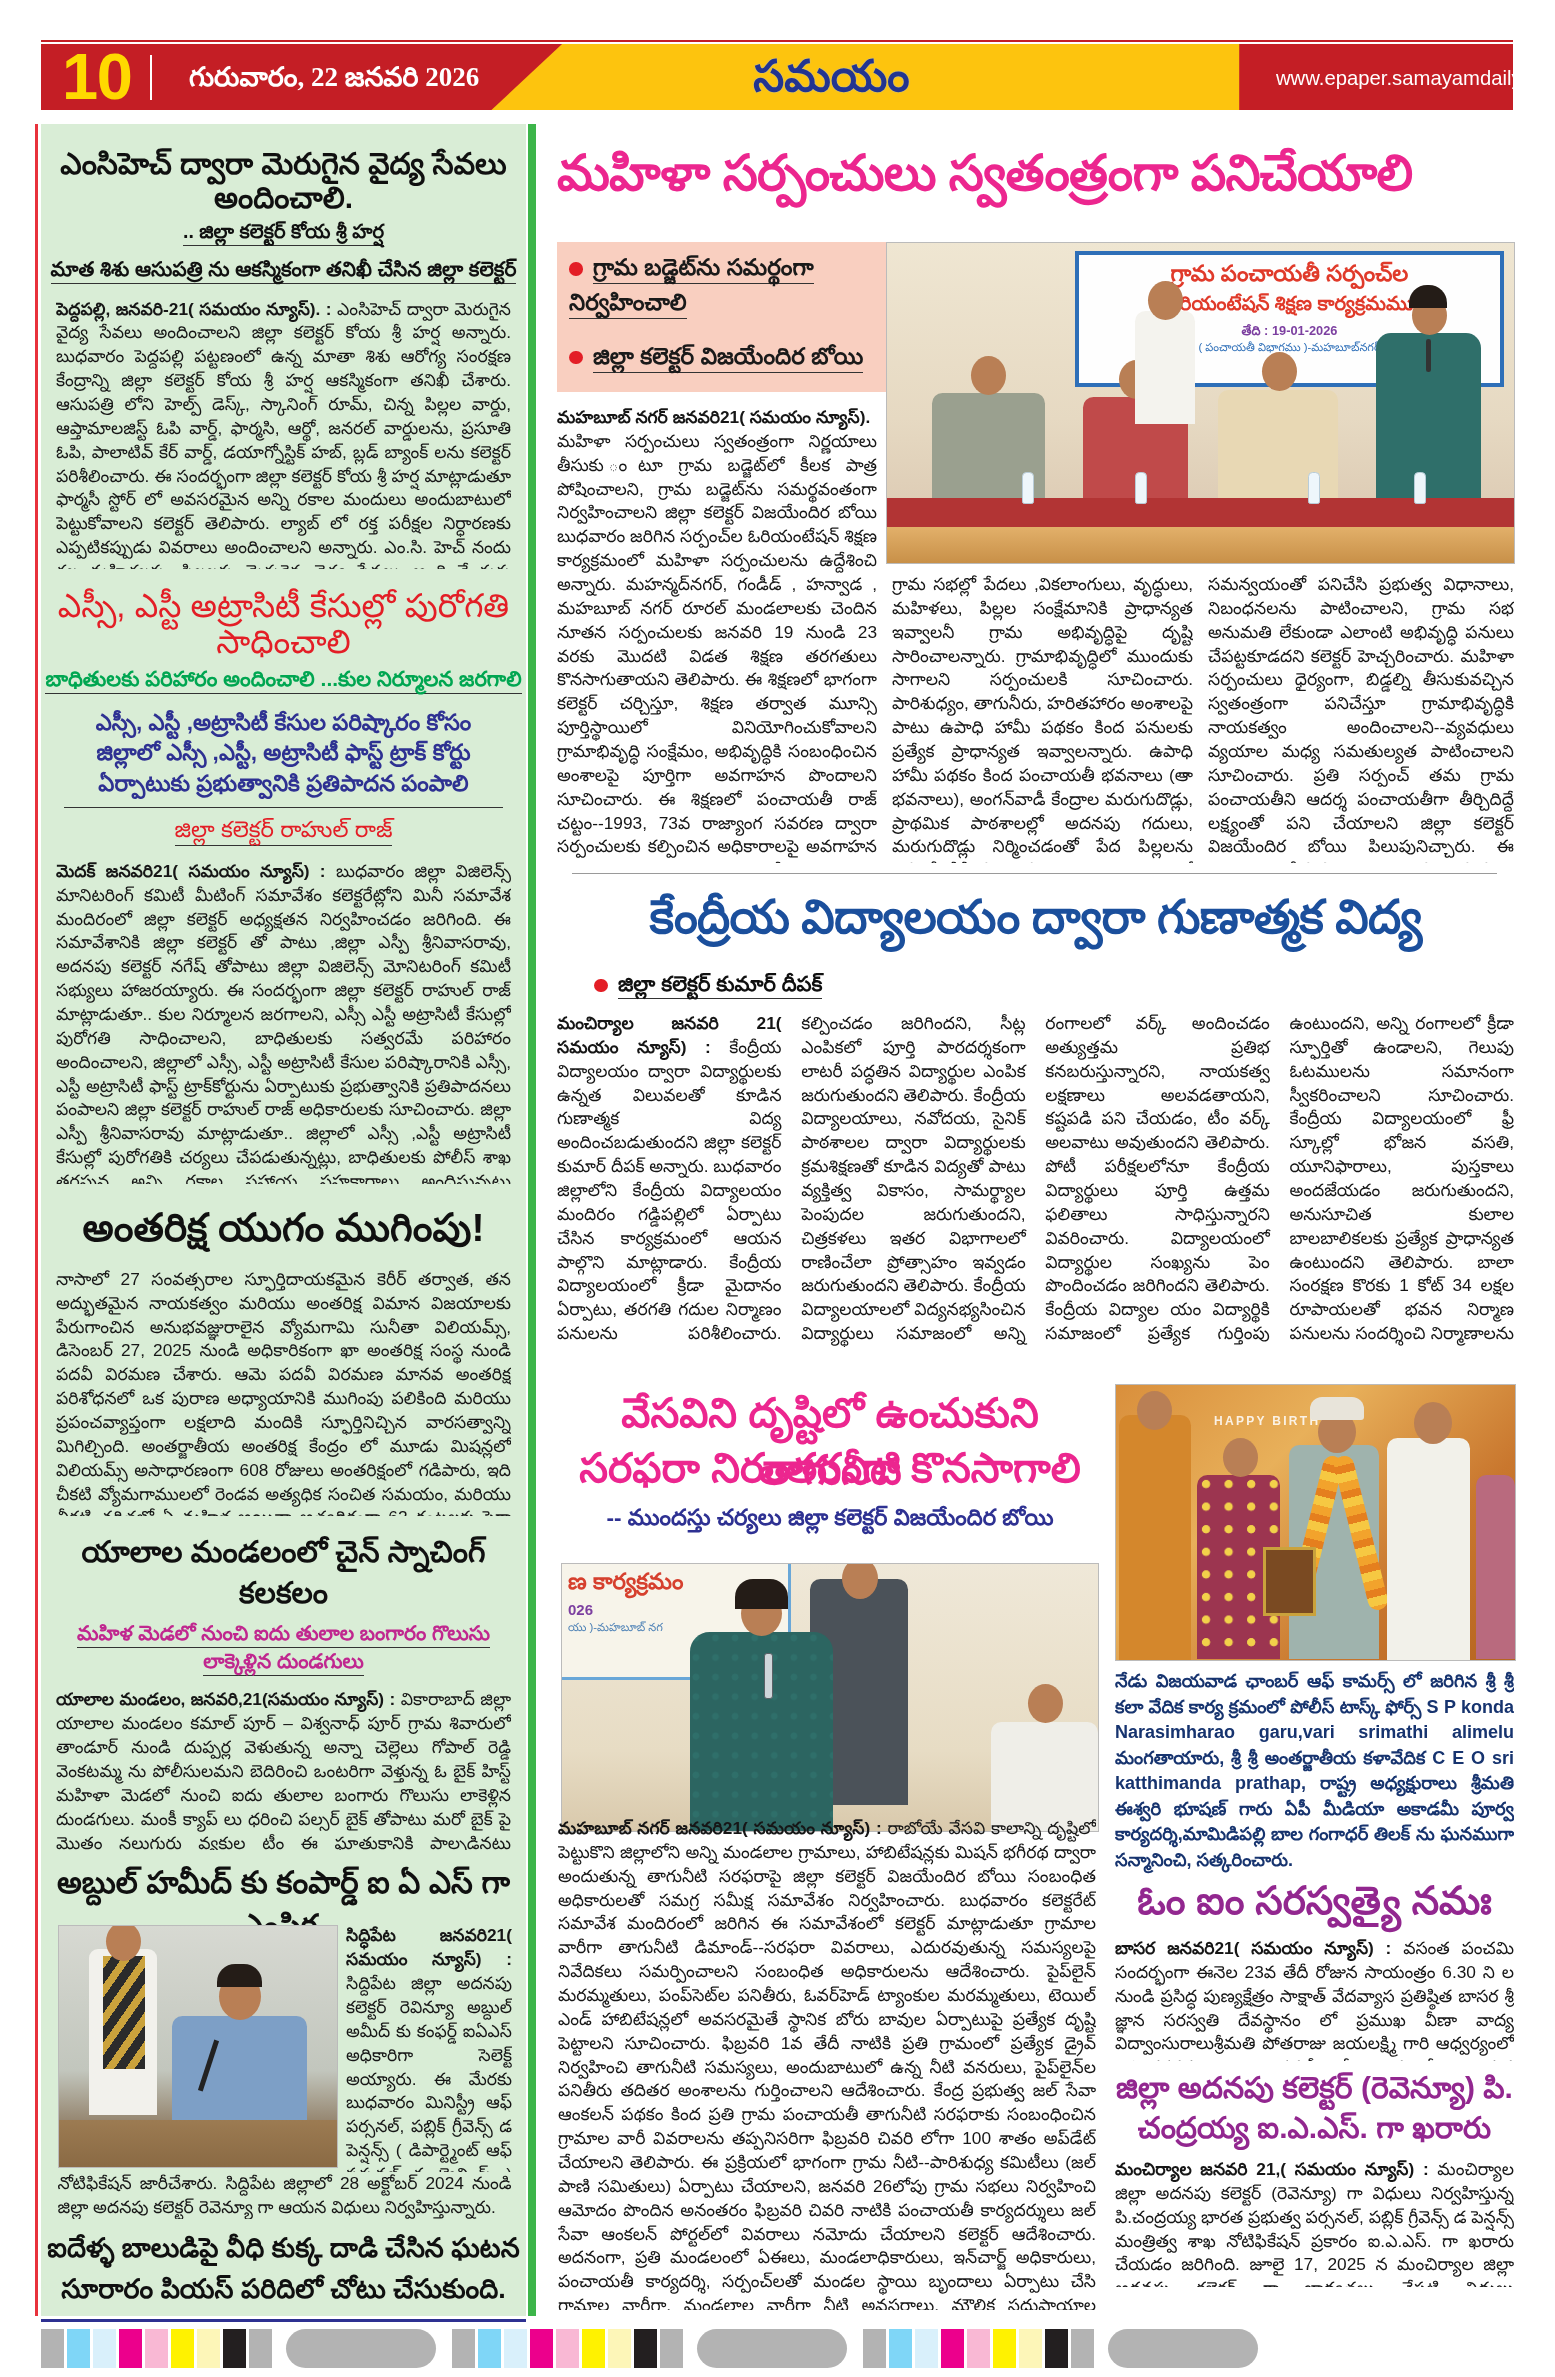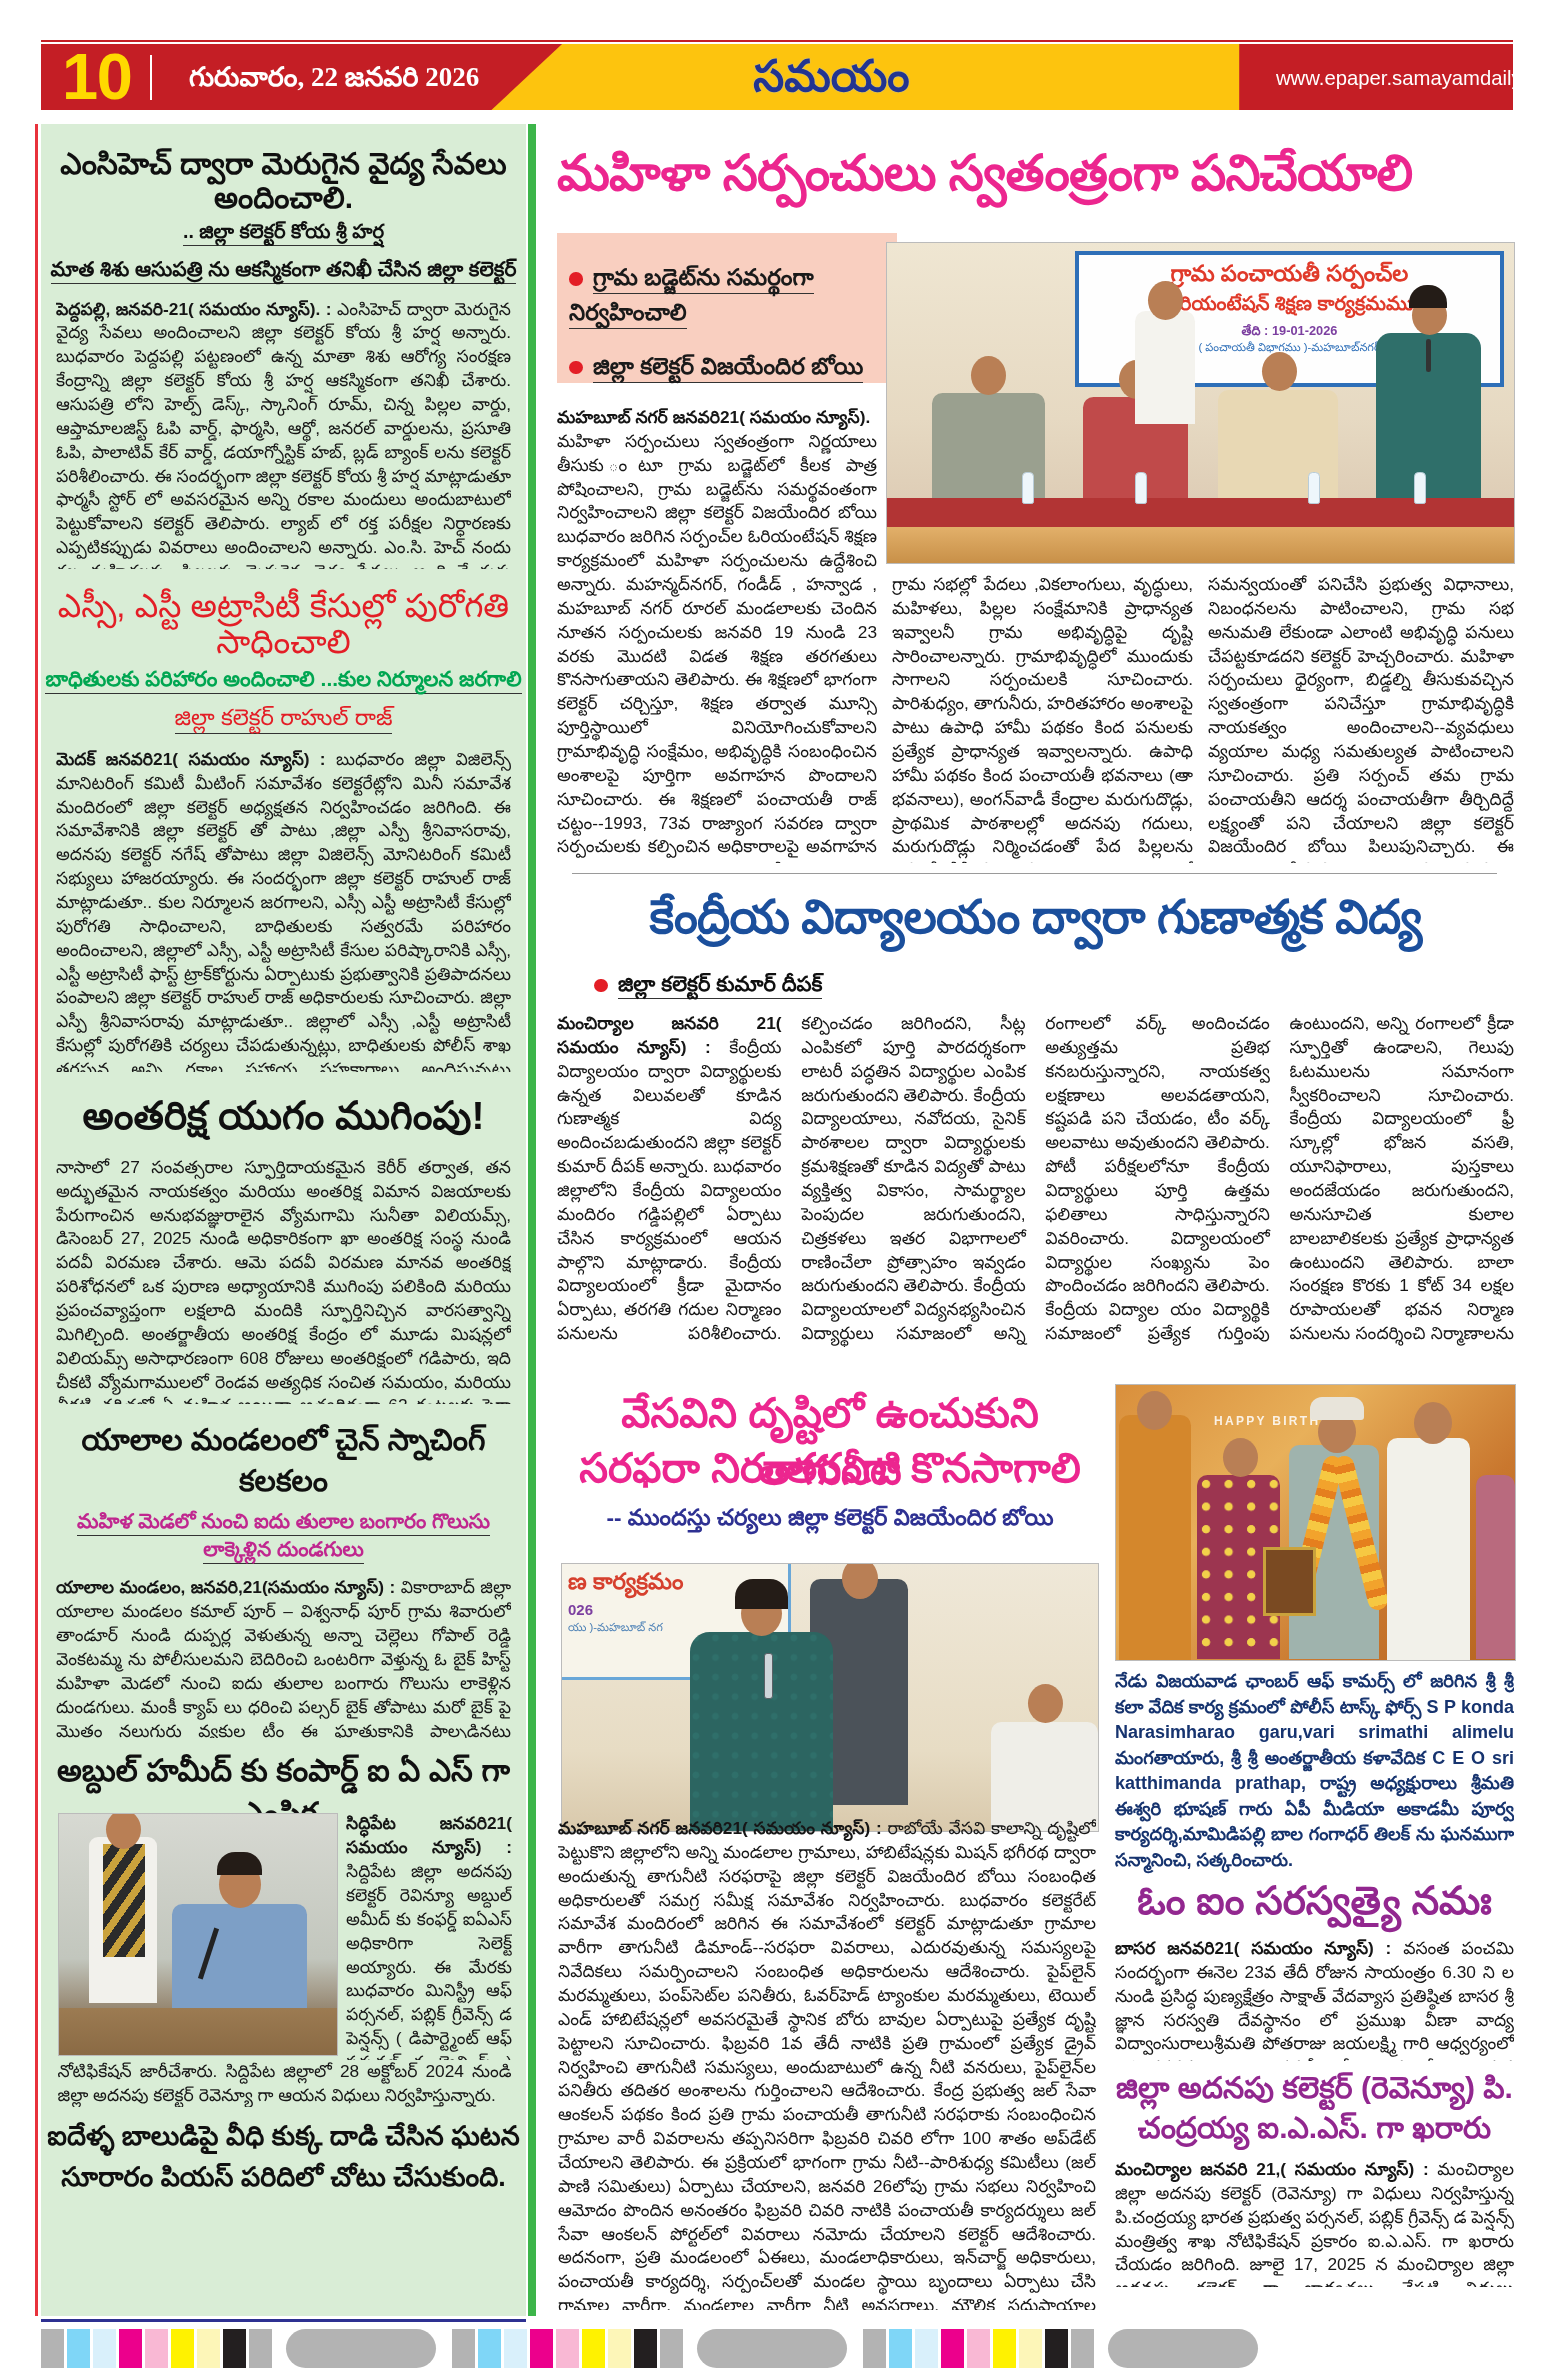--- a/index.html
+++ b/index.html
@@ -82,20 +82,21 @@
       <div class="ctr h-black" style="font-size:19.6px;"><span class="u">.. జిల్లా కలెక్టర్ కోయ శ్రీ హర్ష</span></div>
       <div class="ctr h-black" style="font-size:20.3px;margin-top:10.5px;"><span class="u">మాత శిశు ఆసుపత్రి ను ఆకస్మికంగా తనిఖీ చేసిన జిల్లా కలెక్టర్</span></div>
       <div class="body-t j clip" style="margin:12px 15px 0;height:271px;">
         <span class="dl">పెద్దపల్లి, జనవరి-21( సమయం న్యూస్). :</span> <span>ఎంసిహెచ్ ద్వారా మెరుగైన వైద్య సేవలు అందించాలని జిల్లా కలెక్టర్ కోయ శ్రీ హర్ష అన్నారు. బుధవారం పెద్దపల్లి పట్టణంలో ఉన్న మాతా శిశు ఆరోగ్య సంరక్షణ కేంద్రాన్ని జిల్లా కలెక్టర్ కోయ శ్రీ హర్ష ఆకస్మికంగా తనిఖీ చేశారు. ఆసుపత్రి లోని హెల్ప్ డెస్క్, స్కానింగ్ రూమ్, చిన్న పిల్లల వార్డు, ఆప్తామాలజిస్ట్ ఓపి వార్డ్, ఫార్మసి, ఆర్థో, జనరల్ వార్డులను, ప్రసూతి ఓపి, పాలాటివ్ కేర్ వార్డ్, డయాగ్నోస్టిక్ హబ్, బ్లడ్ బ్యాంక్ లను కలెక్టర్ పరిశీలించారు. ఈ సందర్భంగా జిల్లా కలెక్టర్ కోయ శ్రీ హర్ష మాట్లాడుతూ ఫార్మసీ స్టోర్ లో అవసరమైన అన్ని రకాల మందులు అందుబాటులో పెట్టుకోవాలని కలెక్టర్ తెలిపారు. ల్యాబ్ లో రక్త పరీక్షల నిర్ధారణకు ఎప్పటికప్పుడు వివరాలు అందించాలని అన్నారు. ఎం.సి. హెచ్ నందు గల మహిళలకు, పిల్లలకు మెరుగైన వైద్య సేవలు అందించేందుకు ఎలాంటి చర్యలు అవసరమో ప్రతి వివరాలను అందించాలని కలెక్టర్ సూచించారు. ఈ పర్యటనలో భాగంగా ఆవరణలో పనులను పూర్తి చేయాలని సంబంధిత అధికారులను ఆదేశించారు. ఈ కార్యక్రమంలో సూపరింటెండెంట్ డాక్టర్ శ్రీధర్, వి.పి.డాక్టర్ వాణిశ్రీ, అంబులెన్స్‌లందు డాక్టర్ విజయ, జనరల్ సర్జన్ డాక్టర్ స్వామి ప్రనేష్, సంబంధిత అధికారులు, తదితరులు పాల్గొన్నారు.</span>
       </div>
     </div>
 
     <div>
       <div class="ctr h-red" style="margin:19.6px 7.5px 6px;font-size:33px;line-height:1.1;">ఎస్సీ, ఎస్టీ అట్రాసిటీ కేసుల్లో పురోగతి సాధించాలి</div>
       <div class="ctr h-green" style="font-size:21px;"><span class="u">బాధితులకు పరిహారం అందించాలి ...కుల నిర్మూలన జరగాలి</span></div>
+      <div class="ctr h-blue" style="font-size:22.6px;margin:12px 22.6px 0;line-height:1.35;border-bottom:1.5px solid #333;padding-bottom:7.5px;">ఎస్సీ, ఎస్టీ ,అట్రాసిటీ కేసుల పరిష్కారం కోసం జిల్లాలో ఎస్సీ ,ఎస్టీ, అట్రాసిటీ ఫాస్ట్ ట్రాక్ కోర్టు ఏర్పాటుకు ప్రభుత్వానికి ప్రతిపాదన పంపాలి</div>
       <div class="ctr h-red" style="font-size:22.6px;margin-top:9px;"><span class="u">జిల్లా కలెక్టర్ రాహుల్ రాజ్</span></div>
       <div class="body-t j clip" style="margin:12px 15px 0;height:324px;">
         <span class="dl">మెదక్ జనవరి21( సమయం న్యూస్) :</span> <span>బుధవారం జిల్లా విజిలెన్స్ మానిటరింగ్ కమిటీ మీటింగ్ సమావేశం కలెక్టరేట్లోని మినీ సమావేశ మందిరంలో జిల్లా కలెక్టర్ అధ్యక్షతన నిర్వహించడం జరిగింది. ఈ సమావేశానికి జిల్లా కలెక్టర్ తో పాటు ,జిల్లా ఎస్పీ శ్రీనివాసరావు, అదనపు కలెక్టర్ నగేష్ తోపాటు జిల్లా విజిలెన్స్ మోనిటరింగ్ కమిటీ సభ్యులు హాజరయ్యారు. ఈ సందర్భంగా జిల్లా కలెక్టర్ రాహుల్ రాజ్ మాట్లాడుతూ.. కుల నిర్మూలన జరగాలని, ఎస్సీ ఎస్టీ అట్రాసిటీ కేసుల్లో పురోగతి సాధించాలని, బాధితులకు సత్వరమే పరిహారం అందించాలని, జిల్లాలో ఎస్సీ, ఎస్టీ అట్రాసిటీ కేసుల పరిష్కారానికి ఎస్సీ, ఎస్టీ అట్రాసిటీ ఫాస్ట్ ట్రాక్‌కోర్టును ఏర్పాటుకు ప్రభుత్వానికి ప్రతిపాదనలు పంపాలని జిల్లా కలెక్టర్ రాహుల్ రాజ్ అధికారులకు సూచించారు. జిల్లా ఎస్పీ శ్రీనివాసరావు మాట్లాడుతూ.. జిల్లాలో ఎస్సీ ,ఎస్టీ అట్రాసిటీ కేసుల్లో పురోగతికి చర్యలు చేపడుతున్నట్లు, బాధితులకు పోలీస్ శాఖ తరపున అన్ని రకాల సహాయ సహకారాలు అందిస్తున్నట్టు తెలియజేశారు. జిల్లాలో ఎస్సీ ,ఎస్టీ లలో అసైన్ భూముల అంశాలపై విచారణ జరుపుతున్నట్లు తెలిపారు. అనంతరం జిల్లా కలెక్టర్ మాట్లాడుతూ అట్రాసిటీ బాధితులకు పరిహారం అందజేతలో జాప్యం జరగకుండా చర్యలు చేపట్టాలని, దరఖాస్తుల పరిశీలన పూర్తి చేయాలని ఆదేశించారు. ఈ కార్యక్రమంలో అదనపు ఎస్పీ, డిఎస్పీలు, ఎస్సీ, ఎస్టీ సంక్షేమ శాఖ అధికారులు, కమిటీ సభ్యులు, సిబ్బంది తదితరులు పాల్గొన్నారు.</span>
       </div>
     </div>
 
     <div>
       <div class="ctr h-black" style="margin:22.6px 7.5px 7.5px;font-size:39px;">అంతరిక్ష యుగం ముగింపు!</div>
       <div class="body-t j clip" style="margin:7.5px 15px 0;height:248px;">నాసాలో 27 సంవత్సరాల స్ఫూర్తిదాయకమైన కెరీర్ తర్వాత, తన అద్భుతమైన నాయకత్వం మరియు అంతరిక్ష విమాన విజయాలకు పేరుగాంచిన అనుభవజ్ఞురాలైన వ్యోమగామి సునీతా విలియమ్స్, డిసెంబర్ 27, 2025 నుండి అధికారికంగా ఖా అంతరిక్ష సంస్థ నుండి పదవీ విరమణ చేశారు. ఆమె పదవీ విరమణ మానవ అంతరిక్ష పరిశోధనలో ఒక పురాణ అధ్యాయానికి ముగింపు పలికింది మరియు ప్రపంచవ్యాప్తంగా లక్షలాది మందికి స్ఫూర్తినిచ్చిన వారసత్వాన్ని మిగిల్చింది. అంతర్జాతీయ అంతరిక్ష కేంద్రం లో మూడు మిషన్లలో విలియమ్స్ అసాధారణంగా 608 రోజులు అంతరిక్షంలో గడిపారు, ఇది చీకటి వ్యోమగాములలో రెండవ అత్యధిక సంచిత సమయం, మరియు చీకటి చరిత్రలో ఏ మహిళ అయినా అత్యధికంగా 62 గంటలకు పైగా తొమ్మిది అంతరిక్ష నడకలను పూర్తి చేశారు. బోయింగ్ యొక్క కొత్త స్టార్‌లైనర్ అంతరిక్ష నౌకలో ఒక సాధారణ పరీక్షా విమానాన్ని పొడిగించినప్పుడు ఆమె చివరి మిషన్ ప్రపంచ దృష్టిని ఆకర్షించింది, మార్చి 2025లో స్పేస్‌ఎక్స్ క్రూ డ్రాగన్ క్యాప్సూల్‌లో భూమికి సురక్షితంగా తిరిగి రావడానికి ముందు ×లో తొమ్మిది నెలల చారిత్రాత్మక బసగా ఆమె చివరి మిషన్‌ను మార్చింది.</div>
     </div>
@@ -132,21 +133,21 @@
       <div class="ctr h-black" style="margin:10.5px 4.5px 0;font-size:27px;">ఐదేళ్ళ బాలుడిపై వీధి కుక్క దాడి చేసిన ఘటన</div>
       <div class="ctr h-black" style="margin:4.5px 4.5px 6px;font-size:27px;">సూరారం పియస్ పరిదిలో చోటు చేసుకుంది.</div>
 
     </div>
   </div>
 
   <div class="abs" style="left:528px;top:124px;width:8.3px;height:2192px;background:#3cb54a;"></div>
 
   <div class="abs h-pink" style="left:557px;top:144px;width:957px;font-size:50px;letter-spacing:-0.8px;">మహిళా సర్పంచులు స్వతంత్రంగా పనిచేయాలి</div>
 
-  <div class="abs bulletbox" style="left:557px;top:233px;width:340px;height:150px;padding:27px 12px;box-sizing:border-box;">
+  <div class="abs bulletbox" style="left:557px;top:242px;width:340px;height:150px;padding:8px 12px;box-sizing:border-box;">
     <div class="bullet-t"><span class="dot"></span><span class="u">గ్రామ బడ్జెట్‌ను సమర్థంగా నిర్వహించాలి</span></div>
     <div class="bullet-t" style="margin-top:19.6px;"><span class="dot"></span><span class="u">జిల్లా కలెక్టర్ విజయేందిర బోయి</span></div>
   </div>
 
   <div class="abs photo" style="left:886px;top:242px;width:627px;height:320px;">
     <div class="ph-wall"></div>
     <div class="banner" style="left:188px;top:7.5px;width:421px;height:128px;">
       <div class="bt1" style="font-size:22.6px;margin-top:6px;">గ్రామ పంచాయతీ సర్పంచ్‌ల</div>
       <div class="bt2" style="font-size:19.6px;">ఓరియంటేషన్ శిక్షణ కార్యక్రమము</div>
       <div class="bt3" style="font-size:12.8px;margin-top:4.5px;">తేది : 19-01-2026</div>

